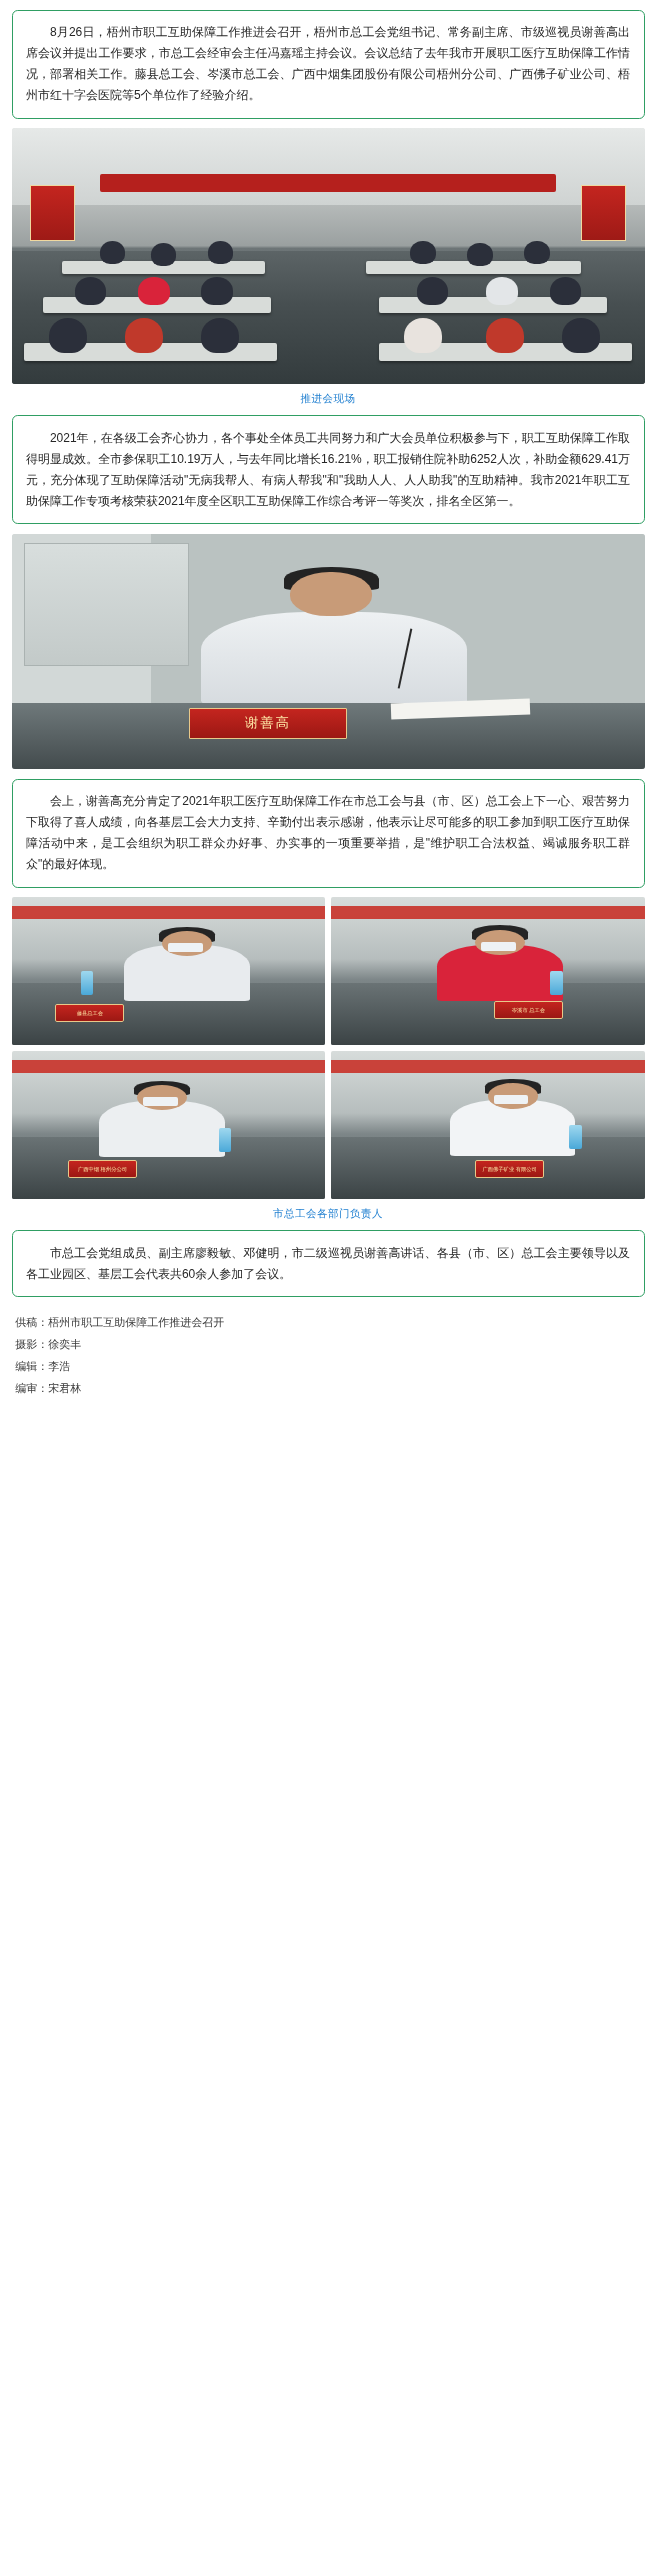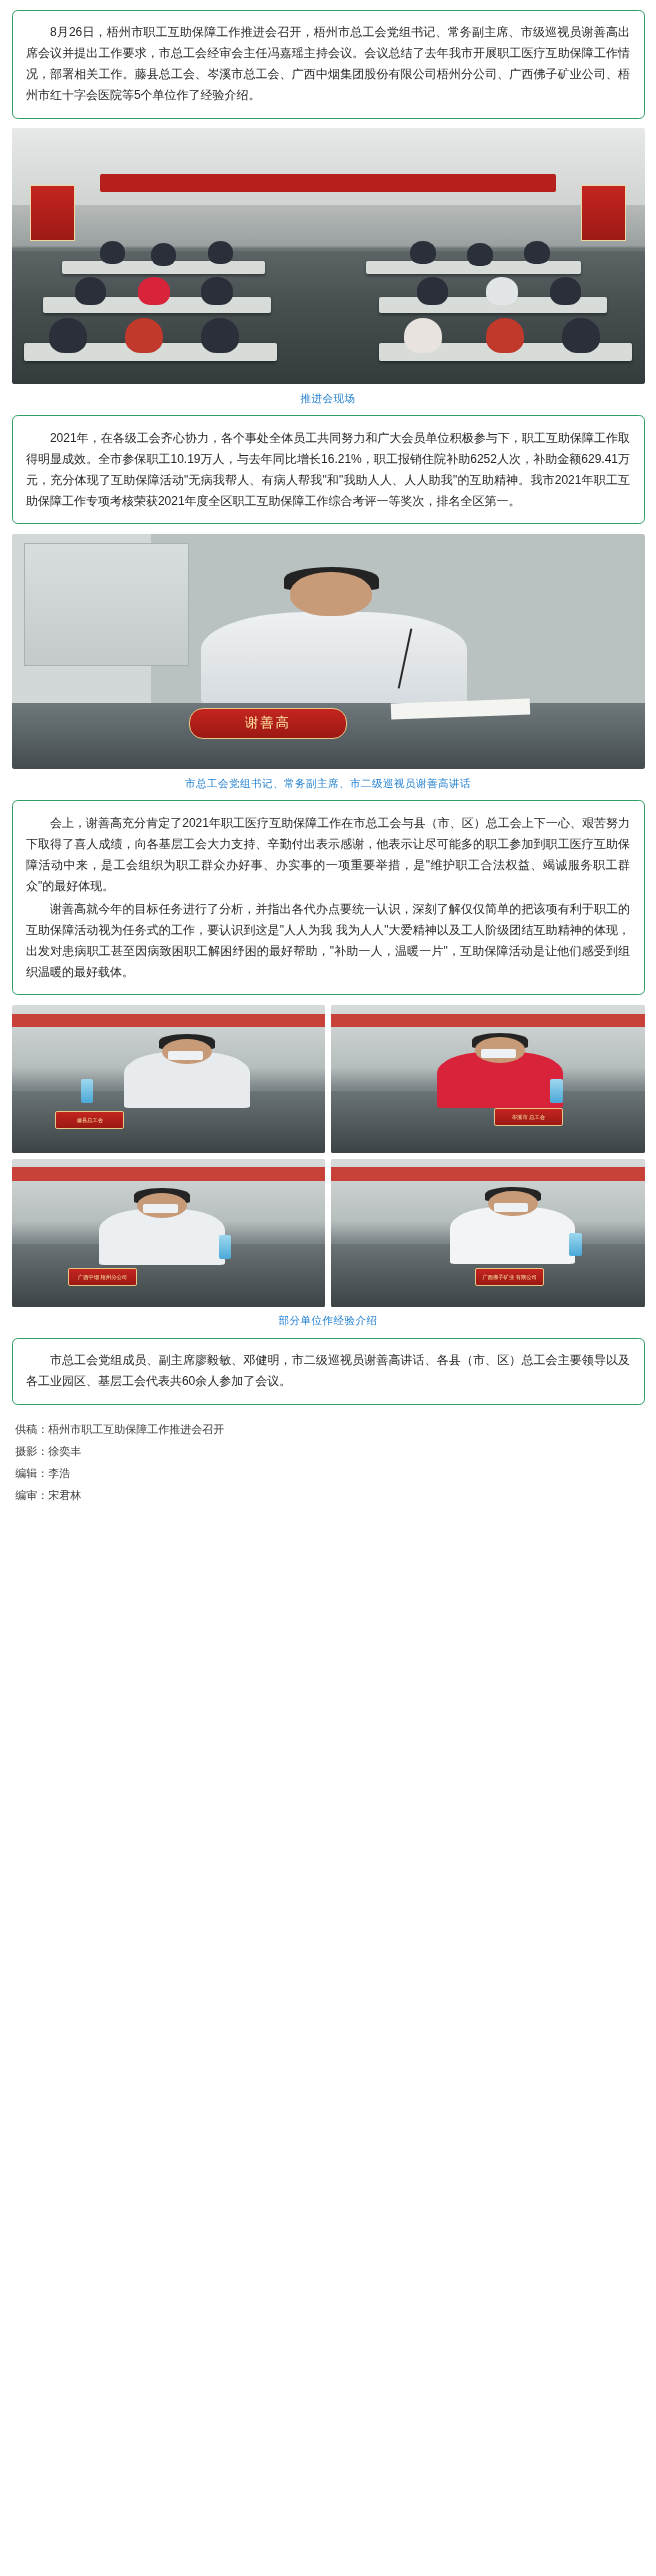--- a/index.html
+++ b/index.html
@@ -120,21 +120,21 @@
     position:absolute; left:30%; top:33%; width:42%; height:40%;
     background:linear-gradient(180deg,#eef1f3,#d6dbdf); border-radius:40% 40% 6% 6%;
   }
   .speaker .desk {
     position:absolute; left:0; right:0; bottom:0; height:28%;
     background:linear-gradient(180deg,#6f797b,#434b4d);
   }
   .speaker .nameplate {
     position:absolute; left:28%; bottom:13%; width:25%; height:13%;
     background:linear-gradient(180deg,#c4251f,#9c1813);
-    border:1px solid #e8c98a; border-radius:14px;
+    border:1px solid #e8c98a; border-radius:1px;
     display:flex; align-items:center; justify-content:center;
     color:#ffe9a8; font-size:13.4px; letter-spacing:1.9px;
   }
   .speaker .mic {
     position:absolute; left:62%; top:40%; width:1.9px; height:26%;
     background:#2a2a2a; transform:rotate(12deg);
   }
   .speaker .papers {
     position:absolute; left:60%; bottom:22%; width:22%; height:7%;
     background:#f4f4f0; transform:rotate(-2deg);
@@ -253,26 +253,24 @@
       <div class="bg"></div>
       <div class="panel"></div>
       <div class="body"></div>
       <div class="hair"></div>
       <div class="head"></div>
       <div class="mic"></div>
       <div class="desk"></div>
       <div class="papers"></div>
       <div class="nameplate">谢善高</div>
     </div>
-    <div class="caption">市总工会党组书记、常务副主席、市二级巡视员谢善高讲话</div>
   </div>
 
   <div class="block">
     <p class="para">会上，谢善高充分肯定了2021年职工医疗互助保障工作在市总工会与县（市、区）总工会上下一心、艰苦努力下取得了喜人成绩，向各基层工会大力支持、辛勤付出表示感谢，他表示让尽可能多的职工参加到职工医疗互助保障活动中来，是工会组织为职工群众办好事、办实事的一项重要举措，是"维护职工合法权益、竭诚服务职工群众"的最好体现。</p>
-    <p class="para">谢善高就今年的目标任务进行了分析，并指出各代办点要统一认识，深刻了解仅仅简单的把该项有利于职工的互助保障活动视为任务式的工作，要认识到这是"人人为我 我为人人"大爱精神以及工人阶级团结互助精神的体现，出发对患病职工甚至因病致困职工解困纾困的最好帮助，"补助一人，温暖一片"，互助保障活动是让他们感受到组织温暖的最好载体。</p>
   </div>
 
   <div class="grid2">
 
     <div class="mini">
       <div class="m-banner"></div>
       <div class="m-desk"></div>
       <div class="m-body" style="left:36%;top:32%;background:#e8ebee;"></div>
       <div class="m-hair" style="left:47%;top:20%;"></div>
       <div class="m-head" style="left:48%;top:23%;"></div>
@@ -311,21 +309,21 @@
       <div class="m-body" style="left:38%;top:33%;background:#f2f4f6;"></div>
       <div class="m-hair" style="left:49%;top:19%;"></div>
       <div class="m-head" style="left:50%;top:22%;"></div>
       <div class="m-mask" style="left:52%;top:30%;width:11%;height:6%;"></div>
       <div class="m-bottle" style="left:76%;top:50%;"></div>
       <div class="m-plate" style="left:46%;bottom:14%;">广西佛子矿业
 有限公司</div>
     </div>
 
   </div>
-  <div class="caption">部分单位作经验介绍</div>
+  <div class="caption">市总工会各部门负责人</div>
 
   <div class="block">
     <p class="para">市总工会党组成员、副主席廖毅敏、邓健明，市二级巡视员谢善高讲话、各县（市、区）总工会主要领导以及各工业园区、基层工会代表共60余人参加了会议。</p>
   </div>
 
   <div class="credits">
     <div>供稿：梧州市职工互助保障工作推进会召开</div>
     <div>摄影：徐奕丰</div>
     <div>编辑：李浩</div>
     <div>编审：宋君林</div>

